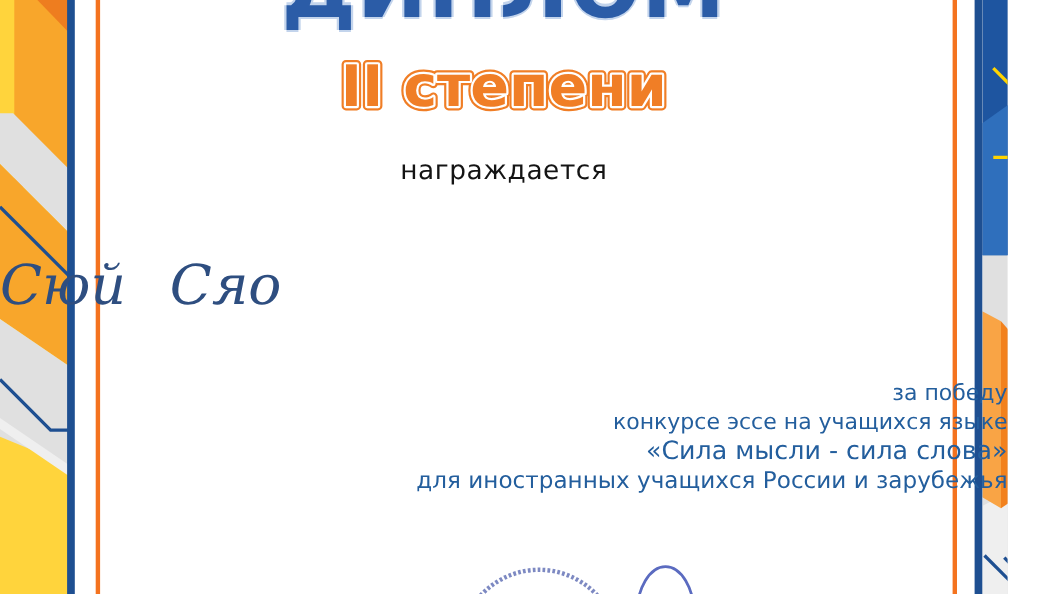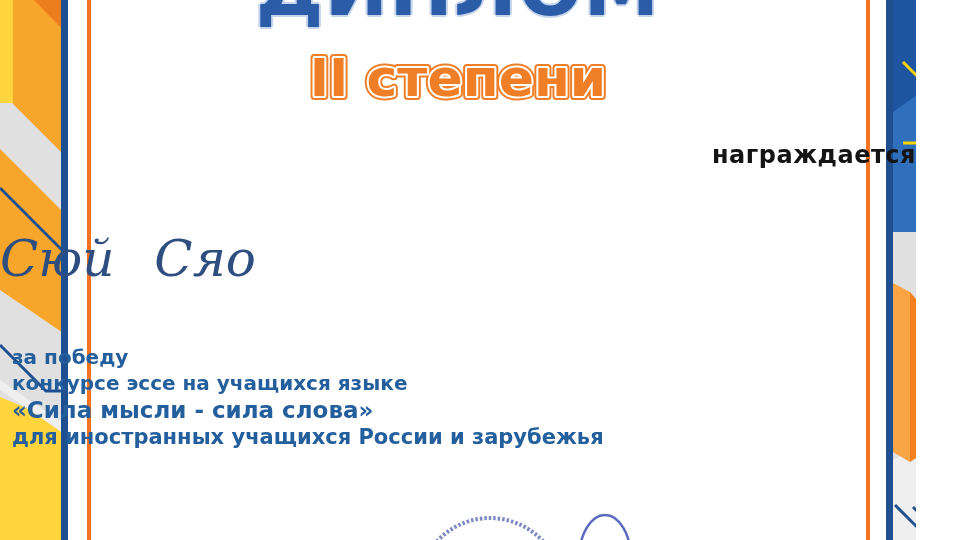--- a/index.html
+++ b/index.html
@@ -22,29 +22,29 @@
     position:absolute;top:-49px;left:0;right:0;text-align:center;
     font-size:76px;line-height:76px;font-weight:bold;color:var(--title_blue);
     letter-spacing:1px;
     text-shadow:-2px 0 0 #c3d4ec,2px 0 0 #c3d4ec,0 2px 0 #c3d4ec,0 -2px 0 #c3d4ec;
   }
   .degree-svg{position:absolute;top:40px;left:50%;transform:translateX(-50%);}
   .deg-text{font-family:"DejaVu Sans",sans-serif;font-weight:bold;font-size:52px;}
   .deg-back{fill:none;stroke:var(--degree_orange);stroke-width:8;stroke-linejoin:round;}
   .deg-front{fill:var(--degree_orange);stroke:#ffffff;stroke-width:4;paint-order:stroke;stroke-linejoin:round;}
   .awarded{
-    position:absolute;top:141px;left:0;right:0;text-align:right;
-    font-size:24px;font-weight:bold;color:var(--label_black);letter-spacing:.5px;
+    position:absolute;top:141px;left:0;right:0;text-align:center;
+    font-size:24px;font-weight:normal;color:var(--label_black);letter-spacing:.5px;
   }
   .recipient{
     position:absolute;top:230px;left:0;right:0;text-align:left;
     font-family:"DejaVu Serif",serif;font-style:italic;font-size:50px;
     color:var(--name_blue);word-spacing:24px;
   }
-  .reason{position:absolute;top:344px;left:12px;right:0;text-align:left;color:var(--body_blue);font-weight:bold;}
+  .reason{position:absolute;top:344px;left:0;right:0;text-align:right;color:var(--body_blue);font-weight:normal;}
   .reason .line{display:block;font-size:20px;line-height:26px;}
   .reason .line.em{font-size:23px;line-height:28px;}
   .reason .line.wide{font-size:21px;line-height:26px;}
   
   .stamp-svg{position:absolute;left:405px;top:506px;}
   .stamp-arc-text{font-family:"DejaVu Sans",sans-serif;font-weight:bold;font-size:14px;letter-spacing:3px;fill:var(--stamp_blue);}
   .sig-ellipse-svg{position:absolute;left:576px;top:507px;}
 </style>
 </head>
 <body>

